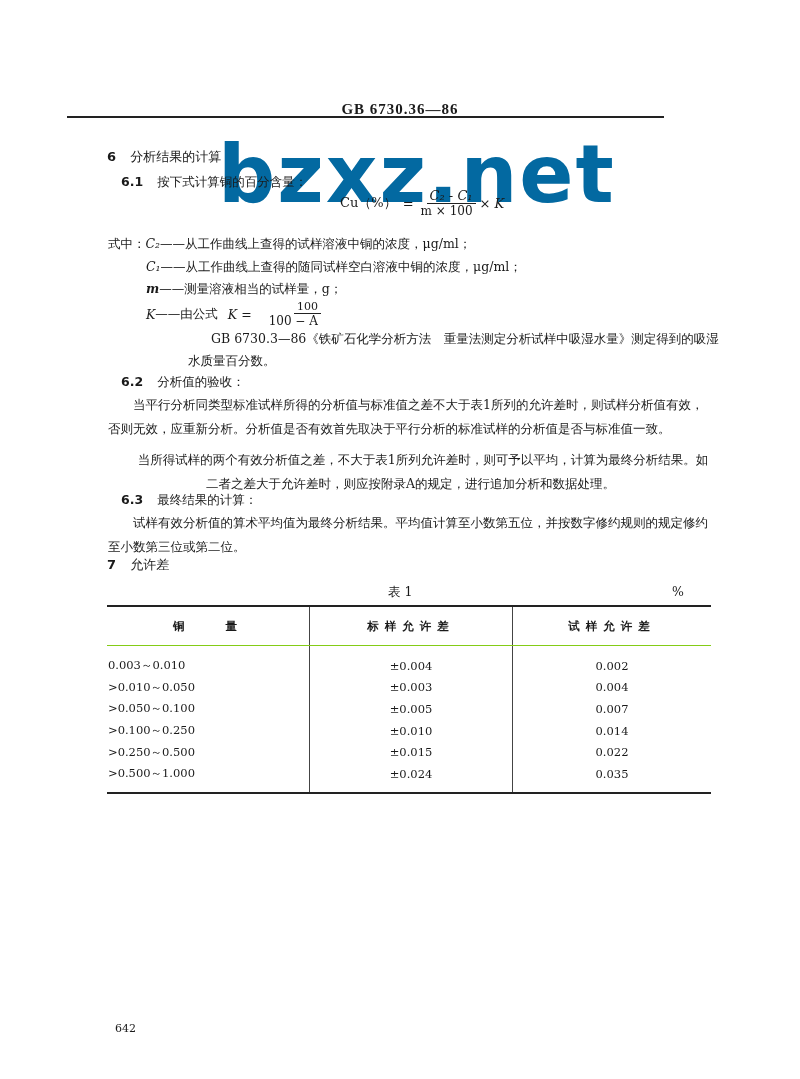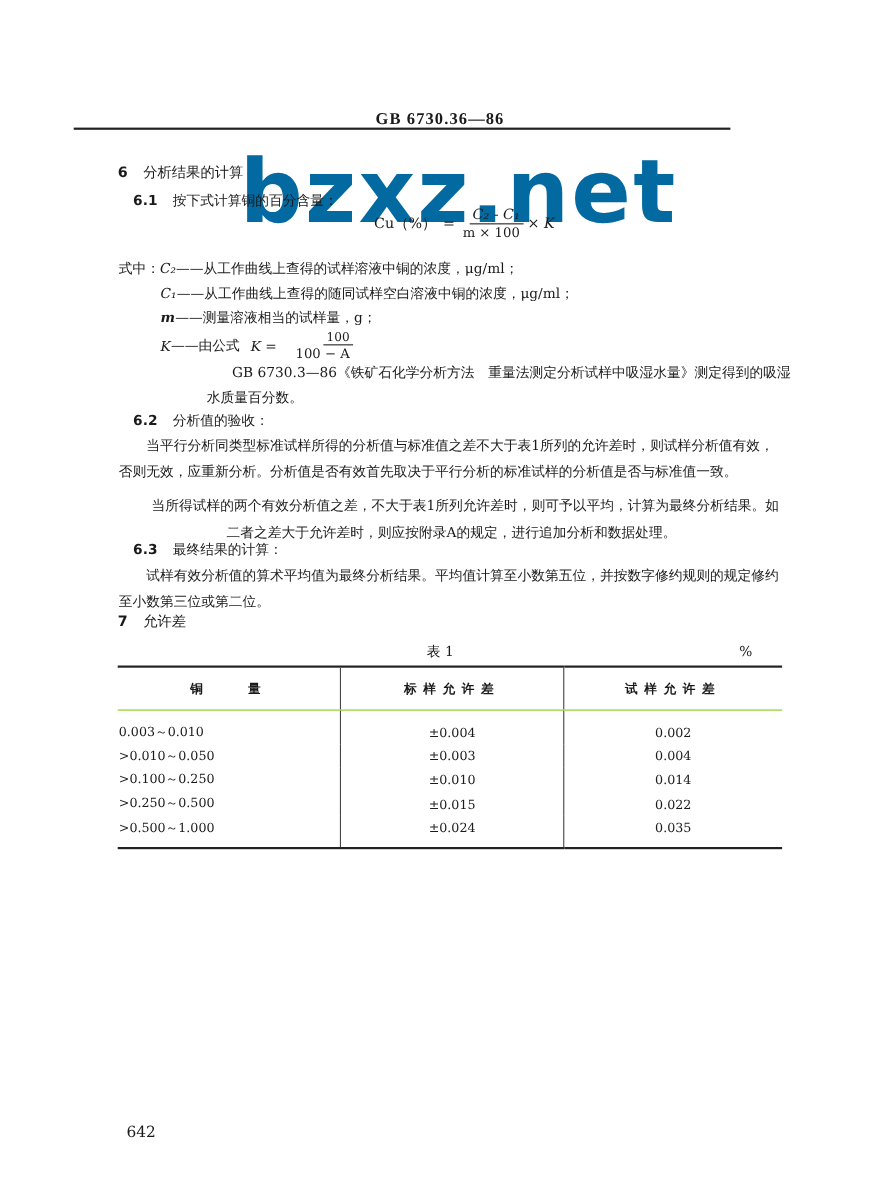--- a/index.html
+++ b/index.html
@@ -20,21 +20,21 @@
     .ital { font-style:italic; }
     .para { left:108px; width:605px; line-height:24px; white-space:normal; z-index:1; }
     .indent { text-indent:25px; }
     table.t1 { position:absolute; left:107px; width:604px; top:605px; border-collapse:collapse; font-size:11.5px; z-index:1; }
     table.t1 th { font-weight:bold; letter-spacing:6px; height:36px; border-top:2px solid #222; border-bottom:1px solid #84cc16; }
     table.t1 td { height:19.6px; text-align:center; }
     table.t1 th + th, table.t1 td + td { border-left:1px solid #444; }
     table.t1 tr.first td { padding-top:10px; }
     table.t1 tr.last td { padding-bottom:8px; border-bottom:2px solid #222; }
     table.t1 td.range { text-align:left; padding-right:60px; }
-    .page-num { left:115px; top:1022px; font-size:14px; }
+    .page-num { left:115px; top:1022px; font-size:11px; }
   </style>
 </head>
 <body>
 
 <div class="abs header-title txt">GB 6730.36—86</div>
 <div class="abs header-rule"></div>
 <div class="abs watermark">bzxz.net</div>
 
 <div class="abs txt" style="left:107px;top:148px;font-size:13px;">
   <span class="secnum">6</span>
@@ -109,20 +109,25 @@
       <td class="range">0.003～0.010</td>
       <td>±0.004</td>
       <td>0.002</td>
     </tr>
     <tr>
       <td class="range">&gt;0.010～0.050</td>
       <td>±0.003</td>
       <td>0.004</td>
     </tr>
     <tr>
+      <td class="range">&gt;0.050～0.100</td>
+      <td>±0.005</td>
+      <td>0.007</td>
+    </tr>
+    <tr>
       <td class="range">&gt;0.100～0.250</td>
       <td>±0.010</td>
       <td>0.014</td>
     </tr>
     <tr>
       <td class="range">&gt;0.250～0.500</td>
       <td>±0.015</td>
       <td>0.022</td>
     </tr>
     <tr class="last">

